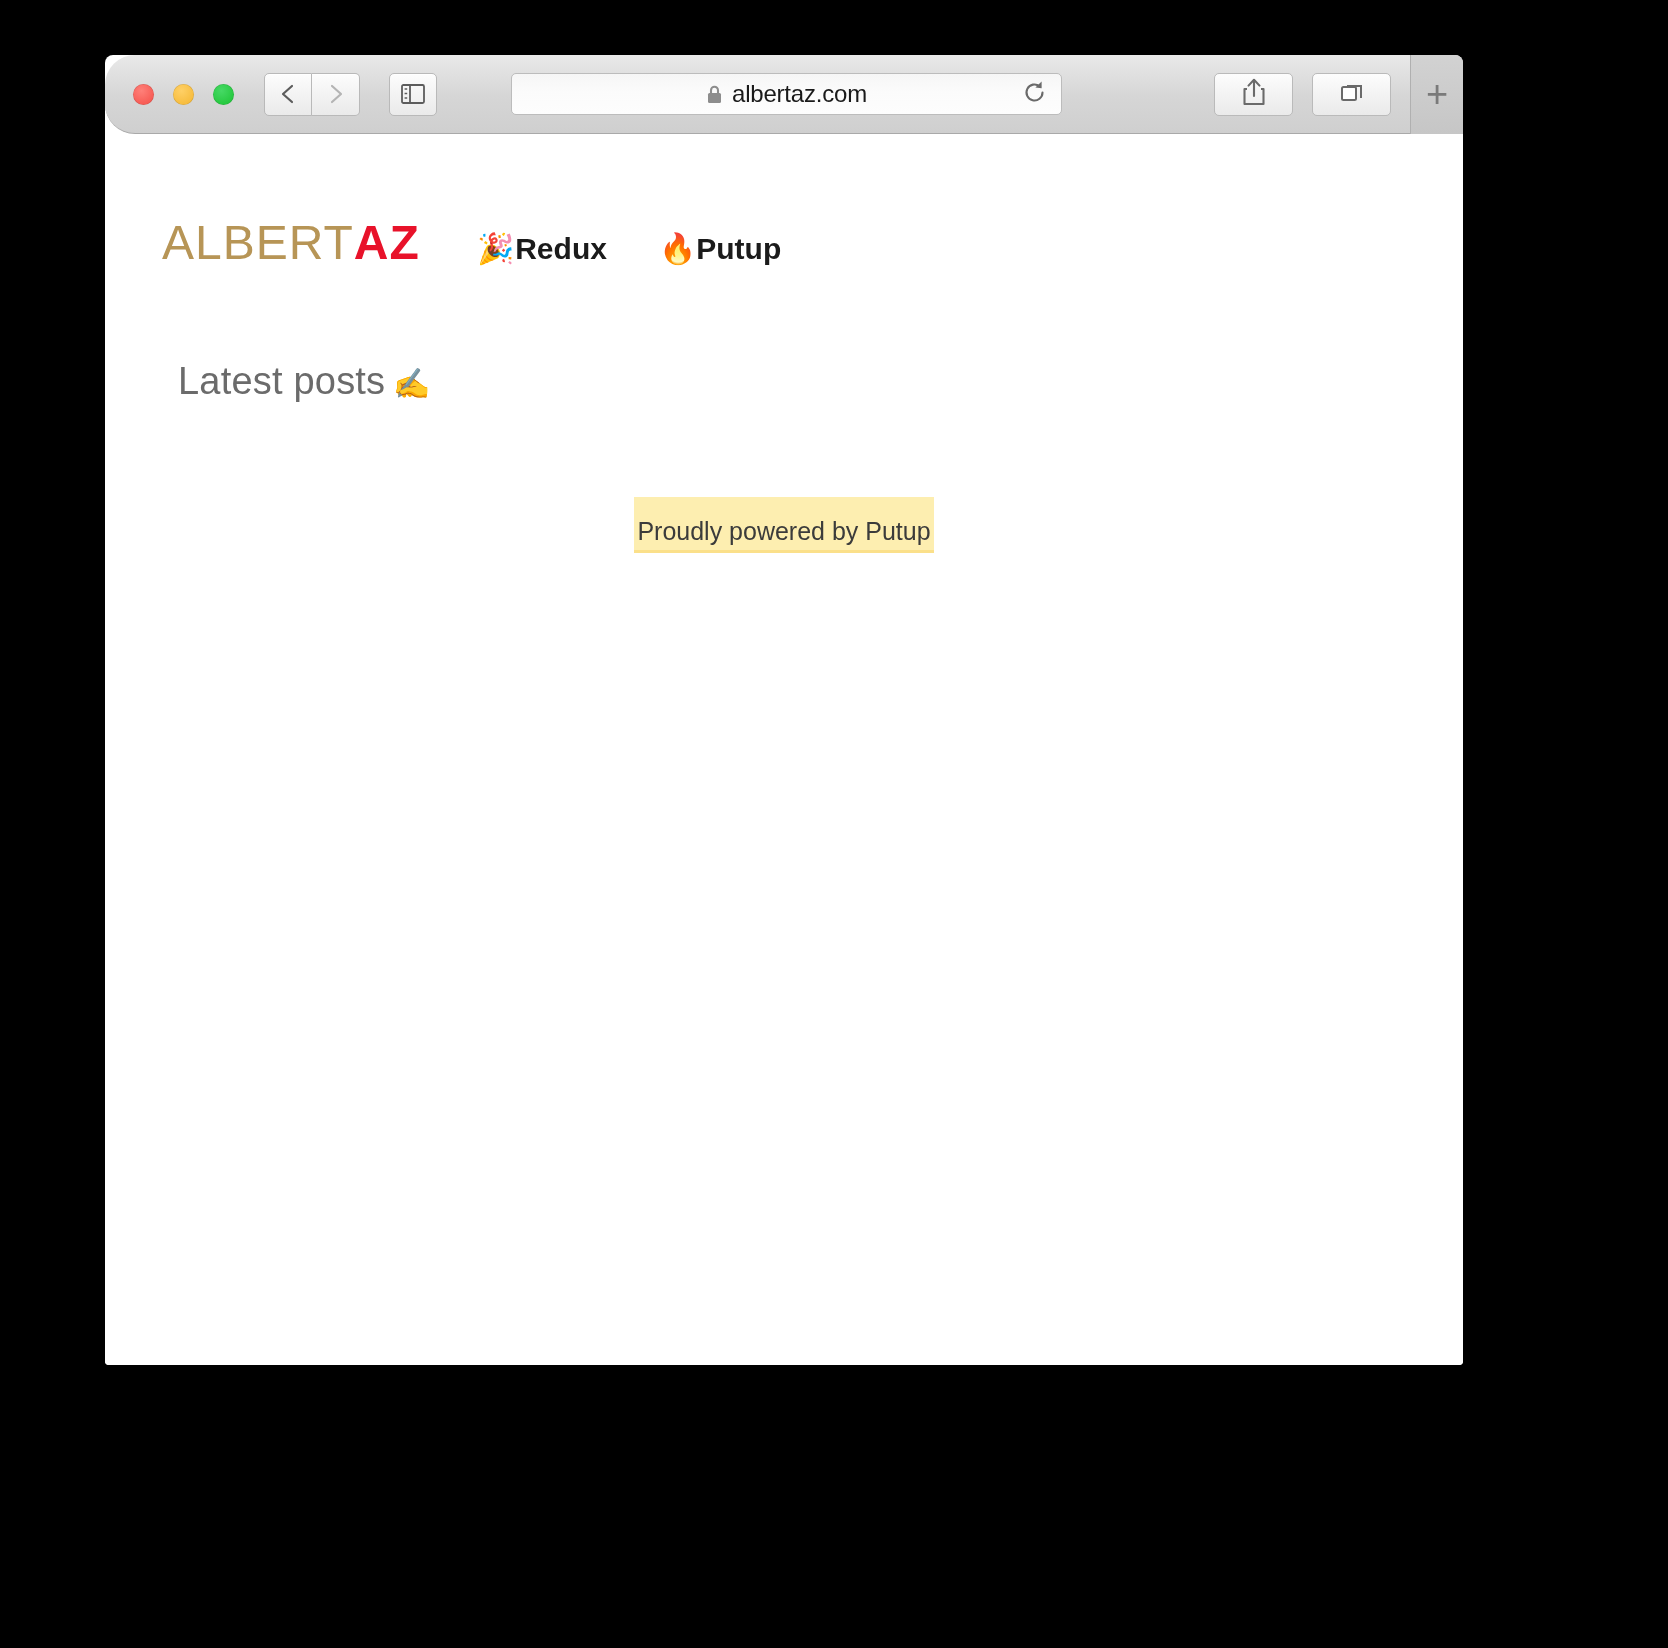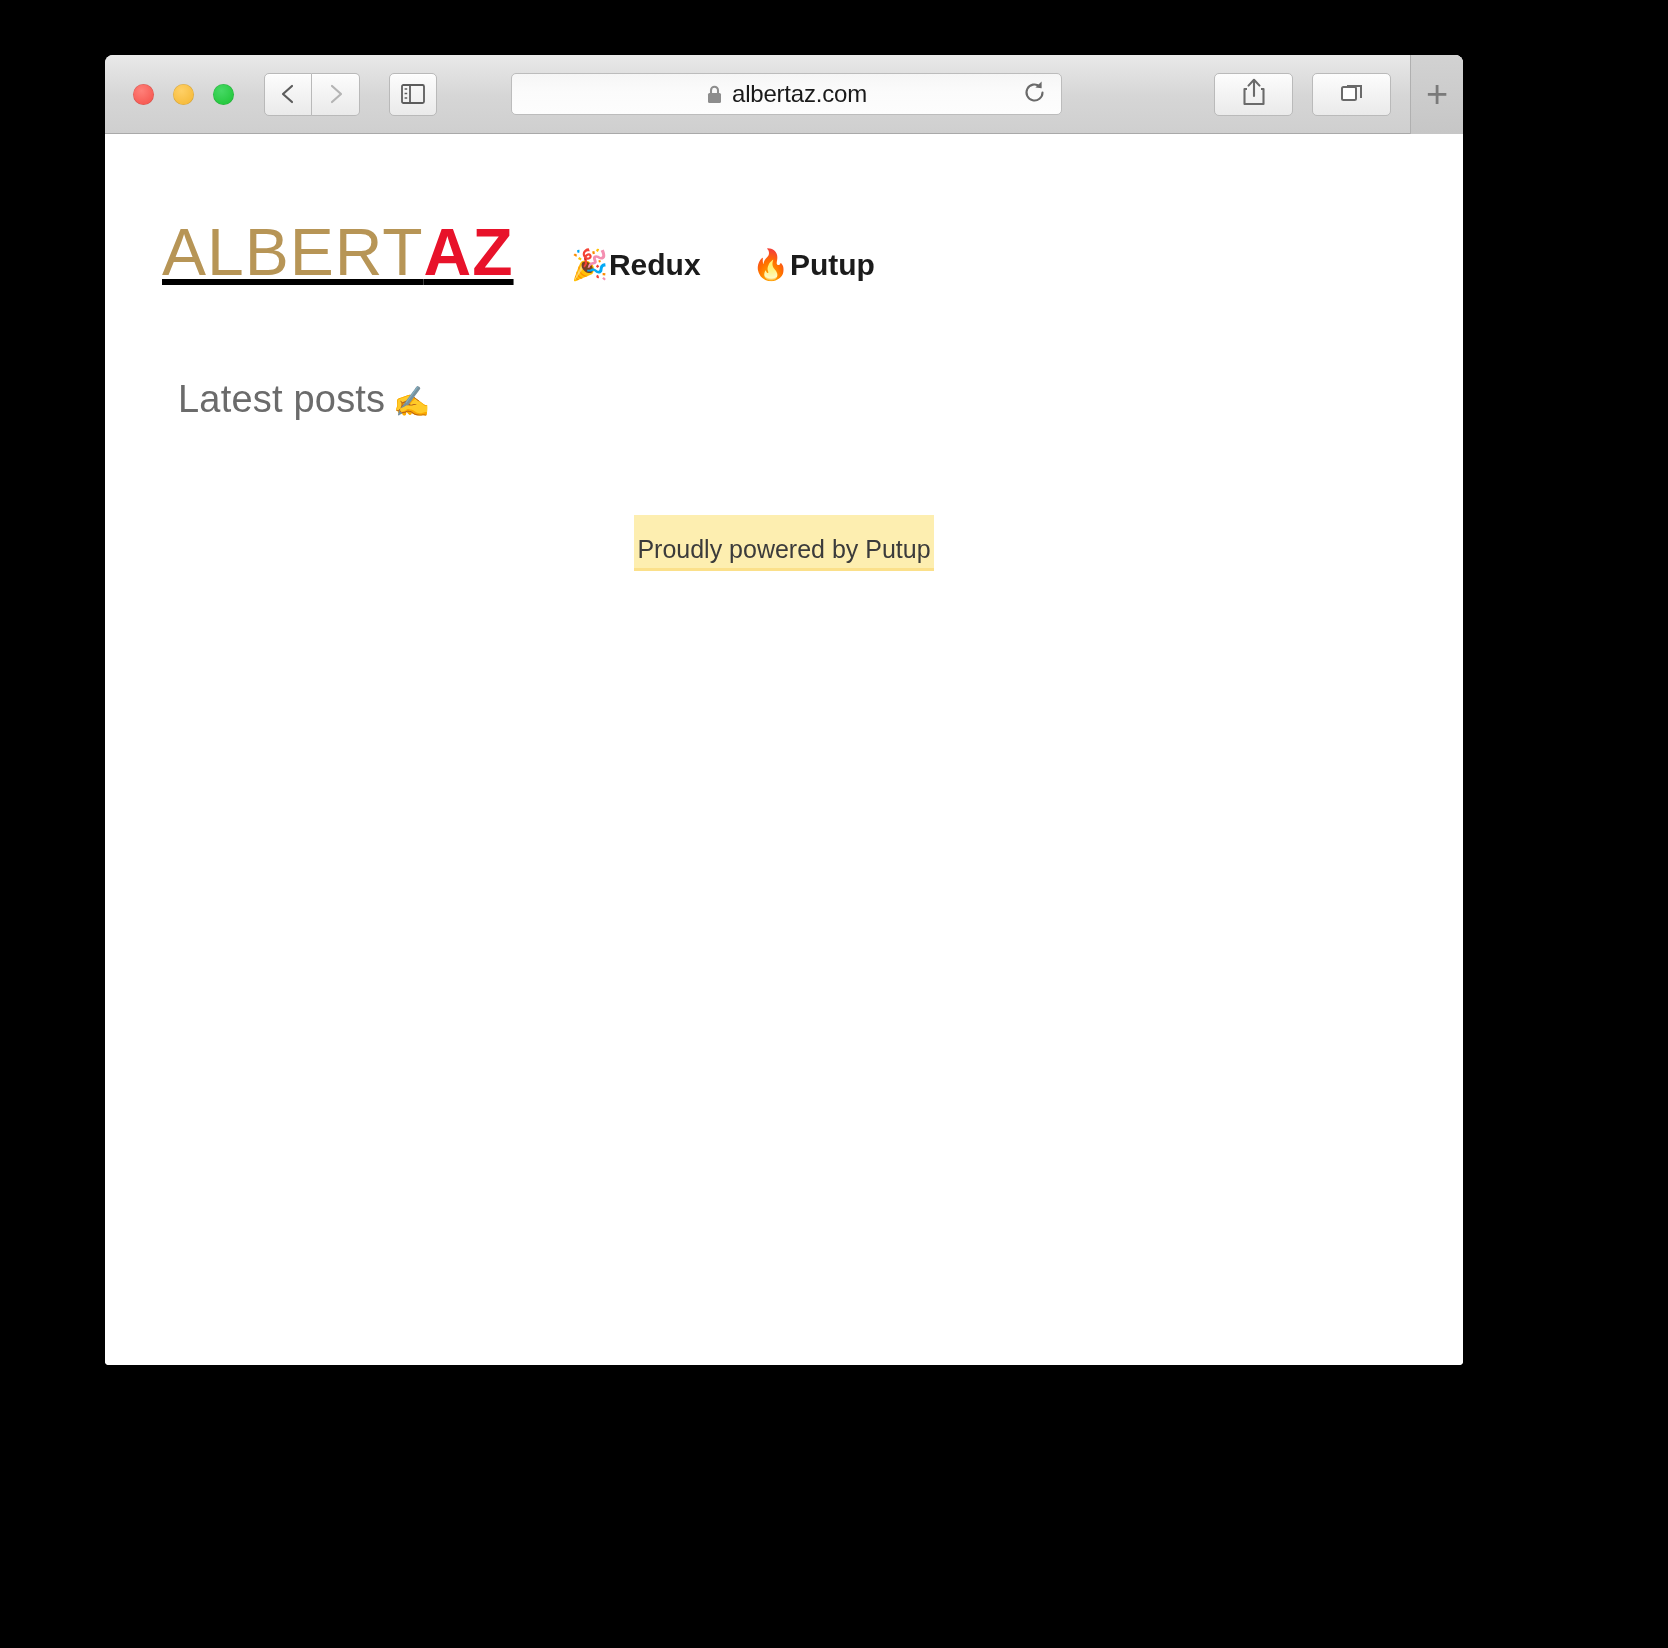--- a/index.html
+++ b/index.html
@@ -27,20 +27,21 @@
 
   
   #toolbar {
     position: relative;
     height: 79px;
     background: linear-gradient(to bottom, #e9e9e9 0%, #d6d6d6 52%, #cfcfcf 100%);
     border-bottom: 1px solid #a9a9a9;
     display: flex;
     align-items: center;
     box-sizing: border-box;
+    border-radius: 30px;
   }
 
   .traffic-lights {
     display: flex;
     align-items: center;
     gap: 19px;
     margin-left: 28px;
   }
   .light {
     width: 21px;
@@ -150,26 +151,25 @@
     position: relative;
   }
 
   #site-header {
     display: flex;
     align-items: baseline;
     padding: 85px 0 0 57px;
   }
 
   #logo {
-    font-size: 66px;
+    font-size: 48px;
     font-weight: 400;
     letter-spacing: 1px;
     line-height: 1;
     white-space: nowrap;
-    text-decoration: underline;
   }
   #logo .part-a { color: #b79556; }
   #logo .part-b { color: #e8122a; font-weight: 700; }
 
   #nav {
     display: flex;
     align-items: baseline;
     margin-left: 58px;
   }
   .nav-link {

